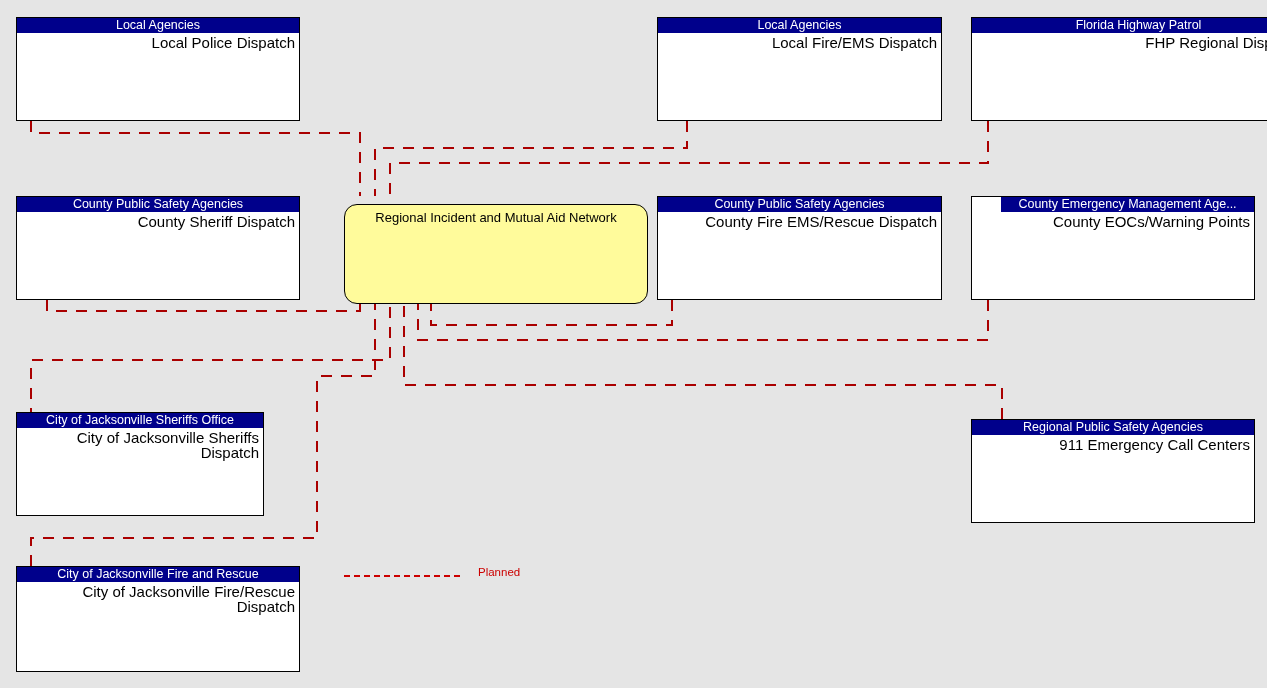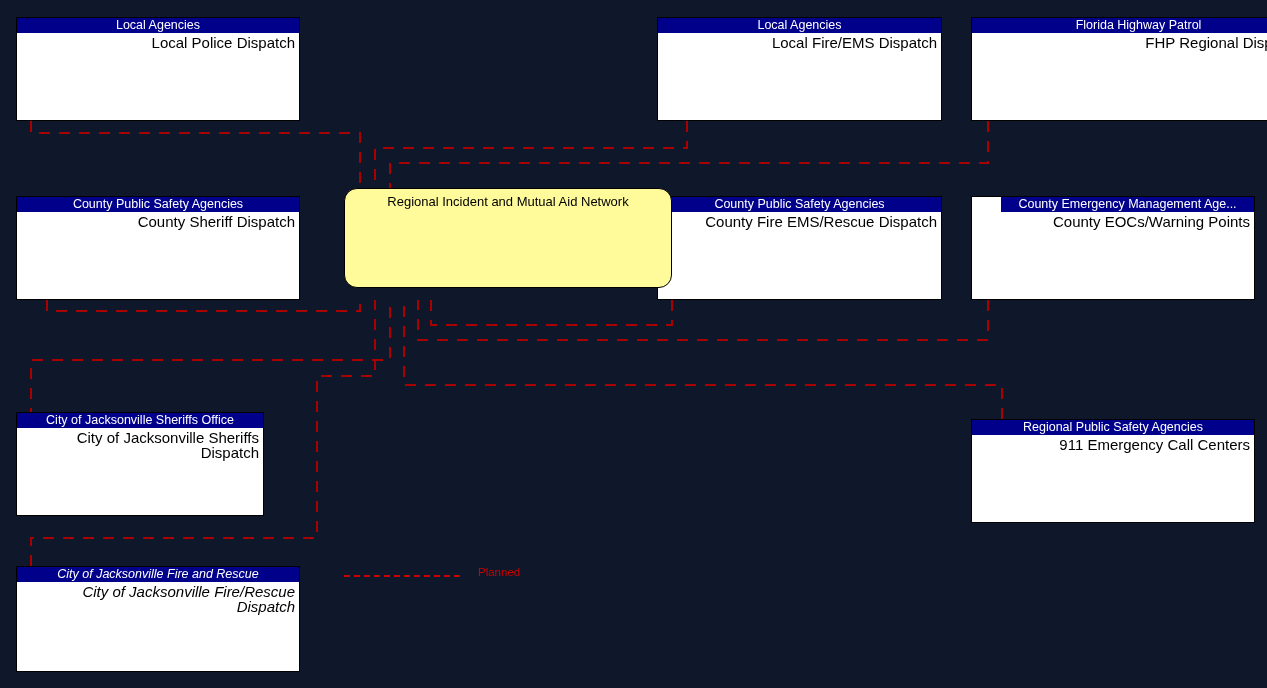--- a/index.html
+++ b/index.html
@@ -8,21 +8,21 @@
     background: #ffffff;
   }
   body {
     font-family: "Liberation Sans", sans-serif;
   }
   #canvas {
     position: relative;
     width: 1267px;
     height: 688px;
     overflow: hidden;
-    background: #0f172a;
+    background: #e5e5e5;
   }
   #edges {
     position: absolute;
     left: 0;
     top: 0;
     width: 1267px;
     height: 688px;
     pointer-events: none;
   }
   .node {
@@ -129,27 +129,27 @@
         <div class="node-body">County EOCs/Warning Points</div>
       </div>
       <div class="node" style="left: 16px; top: 412px; width: 248px; height: 104px;">
         <div class="node-header">City of Jacksonville Sheriffs Office</div>
         <div class="node-body">City of Jacksonville Sheriffs Dispatch</div>
       </div>
       <div class="node" style="left: 971px; top: 419px; width: 284px; height: 104px;">
         <div class="node-header">Regional Public Safety Agencies</div>
         <div class="node-body">911 Emergency Call Centers</div>
       </div>
-      <div class="node" style="left: 16px; top: 566px; width: 284px; height: 106px; font-style: italic;">
+      <div class="node" style="left: 16px; top: 566px; width: 284px; height: 106px;">
         <div class="node-header">City of Jacksonville Fire and Rescue</div>
         <div class="node-body">City of Jacksonville Fire/Rescue Dispatch</div>
       </div>
     </div>
 
-  <div class="center-node" id="center-node" style="left: 344px; top: 188px; width: 328px; height: 100px; background: rgb(255, 251, 155); border-color: rgb(0, 0, 0);">
+  <div class="center-node" id="center-node" style="left: 344px; top: 204px; width: 304px; height: 100px; background: rgb(255, 251, 155); border-color: rgb(0, 0, 0);">
     <div class="center-label">Regional Incident and Mutual Aid Network</div>
   </div>
 
   <div class="legend" id="legend" style="left: 344px; top: 566px;">
     <div class="legend-line" style="border-top-color: rgb(204, 0, 0);"></div>
     <div class="legend-label" style="color: rgb(204, 0, 0);">Planned</div>
   </div>
 
 </div>
 

